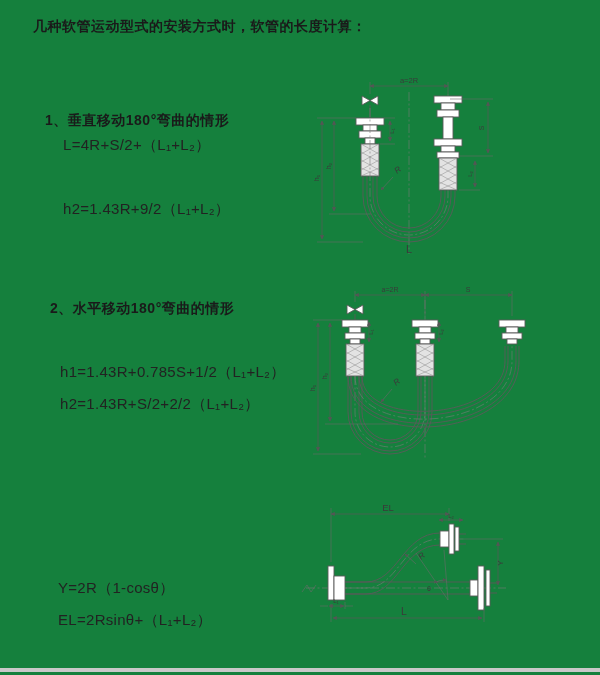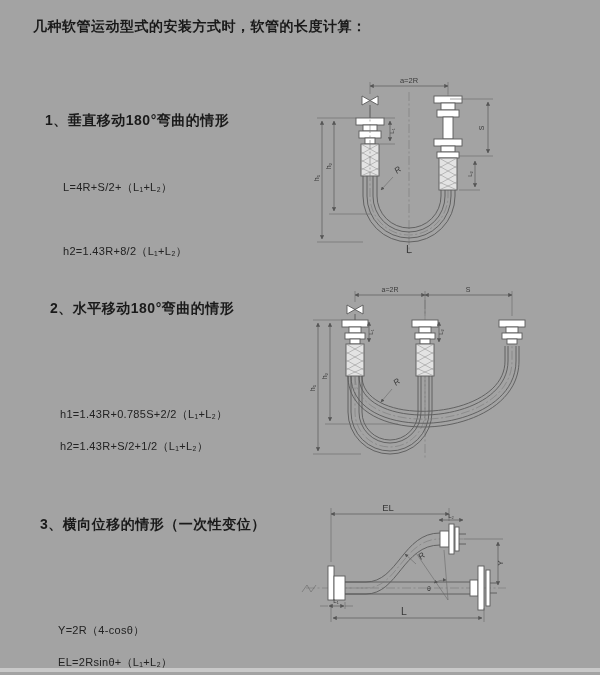--- a/index.html
+++ b/index.html
@@ -1,20 +1,20 @@
 <!DOCTYPE html>
 <html><head>
 <meta charset="utf-8">
 <style>
   html,body{margin:0;padding:0;background:#fff;}
-  #page{position:relative;width:600px;height:675px;background:#a3a3a3;overflow:hidden;
+  #page{position:relative;width:600px;height:675px;background:#15803d;overflow:hidden;
         font-family:"Liberation Sans","DejaVu Sans",sans-serif;color:#1a1a1a;}
   .title{position:absolute;font-size:14px;font-weight:700;letter-spacing:.5px;white-space:nowrap;}
   .heading{position:absolute;font-size:14px;font-weight:700;letter-spacing:.5px;white-space:nowrap;}
-  .formula{position:absolute;font-size:11px;letter-spacing:.3px;white-space:nowrap;color:#222;margin-top:44px;}
+  .formula{position:absolute;font-size:15px;letter-spacing:.3px;white-space:nowrap;color:#222;}
   svg{position:absolute;overflow:visible;}
   svg text{fill:#3a3a3a;font-family:"Liberation Sans","DejaVu Sans",sans-serif;}
   .ln{stroke:#5a5a5a;stroke-width:.9;fill:none;}
   .thin{stroke:#6a6a6a;stroke-width:.6;fill:none;}
   .dim{stroke:#5a5a5a;stroke-width:.7;fill:none;}
   .cl{stroke:#7a7a7a;stroke-width:.6;fill:none;stroke-dasharray:9 2.5 2 2.5;}
   .fl{fill:#ffffff;stroke:#5a5a5a;stroke-width:.9;}
   .braid{fill:#e3e3e3;stroke:#5a5a5a;stroke-width:.9;}
   .hatch{stroke:#8a8a8a;stroke-width:.5;fill:none;}
   .valve{fill:#ffffff;stroke:#5a5a5a;stroke-width:.9;}
@@ -22,21 +22,21 @@
 </style>
 </head>
 <body>
 
 <div id="page">
 
   <div class="title" style="left:33px;top:18px">几种软管运动型式的安装方式时，软管的长度计算：</div>
 
   <div class="heading" style="left:45px;top:112px">1、垂直移动180°弯曲的情形</div>
   <div class="formula" style="left:63px;top:136px">L=4R+S/2+（L₁+L₂）</div>
-  <div class="formula" style="left:63px;top:200px">h2=1.43R+8/2（L₁+L₂）</div>
+  <div class="formula" style="left:63px;top:200px">h2=1.43R+9/2（L₁+L₂）</div>
 
   <svg style="left:303px;top:66px" width="292" height="200" viewBox="0 0 292 200">
     <defs>
       <marker id="a1" viewBox="0 0 10 10" refX="9" refY="5" markerWidth="6" markerHeight="6" orient="auto-start-reverse">
         <path d="M0,0L10,5L0,10z" fill="#555"></path>
       </marker>
     </defs>
 
     <path class="cl" d="M106,26 V188"></path>
 
@@ -97,22 +97,22 @@
     <line class="dim" x1="31" y1="55" x2="31" y2="145" marker-start="url(#a1)" marker-end="url(#a1)"></line>
     <text font-size="7" text-anchor="middle" transform="rotate(-90 27.5 100)" x="27.5" y="100">h₂</text>
 
     <line class="thin" x1="90" y1="111" x2="78" y2="124" marker-end="url(#a1)"></line>
     <text font-size="8.5" font-style="italic" transform="rotate(-38 94 108)" x="94" y="108">R</text>
 
     <text x="106" y="187" font-size="11" text-anchor="middle">L</text>
   </svg>
 
   <div class="heading" style="left:50px;top:300px">2、水平移动180°弯曲的情形</div>
-  <div class="formula" style="left:60px;top:363px">h1=1.43R+0.785S+2/2（L₁+L₂）</div>
-  <div class="formula" style="left:60px;top:395px">h2=1.43R+S/2+1/2（L₁+L₂）</div>
+  <div class="formula" style="left:60px;top:363px">h1=1.43R+0.785S+1/2（L₁+L₂）</div>
+  <div class="formula" style="left:60px;top:395px">h2=1.43R+S/2+2/2（L₁+L₂）</div>
 
   <svg style="left:303px;top:276px" width="297" height="190" viewBox="0 0 297 190">
     <defs>
       <marker id="a2" viewBox="0 0 10 10" refX="9" refY="5" markerWidth="6" markerHeight="6" orient="auto-start-reverse">
         <path d="M0,0L10,5L0,10z" fill="#555"></path>
       </marker>
     </defs>
 
     <path class="cl" d="M122,24 V182"></path>
 
@@ -176,22 +176,21 @@
 
     <line class="dim" x1="66" y1="46" x2="66" y2="66" marker-start="url(#a2)" marker-end="url(#a2)"></line>
     <text font-size="6" text-anchor="middle" transform="rotate(-90 70 56)" x="70" y="56">L₁</text>
     <line class="dim" x1="136" y1="46" x2="136" y2="66" marker-start="url(#a2)" marker-end="url(#a2)"></line>
     <text font-size="6" text-anchor="middle" transform="rotate(-90 140 56)" x="140" y="56">L₂</text>
 
     <line class="thin" x1="89" y1="113" x2="78" y2="126" marker-end="url(#a2)"></line>
     <text font-size="8.5" font-style="italic" transform="rotate(-38 93 110)" x="93" y="110">R</text>
   </svg>
 
-  <div class="heading" style="left:40px;top:516px">3、横向位移的情形（一次性变位）</div>
-  <div class="formula" style="left:58px;top:579px">Y=2R（4-cosθ）</div>
+  <div class="formula" style="left:58px;top:579px">Y=2R（1-cosθ）</div>
   <div class="formula" style="left:58px;top:611px">EL=2Rsinθ+（L₁+L₂）</div>
 
   <svg style="left:298px;top:496px" width="302" height="165" viewBox="0 0 302 165">
     <defs>
       <marker id="a3" viewBox="0 0 10 10" refX="9" refY="5" markerWidth="6" markerHeight="6" orient="auto-start-reverse">
         <path d="M0,0L10,5L0,10z" fill="#555"></path>
       </marker>
     </defs>
 
     <path class="cl" d="M8,92 H208"></path>

